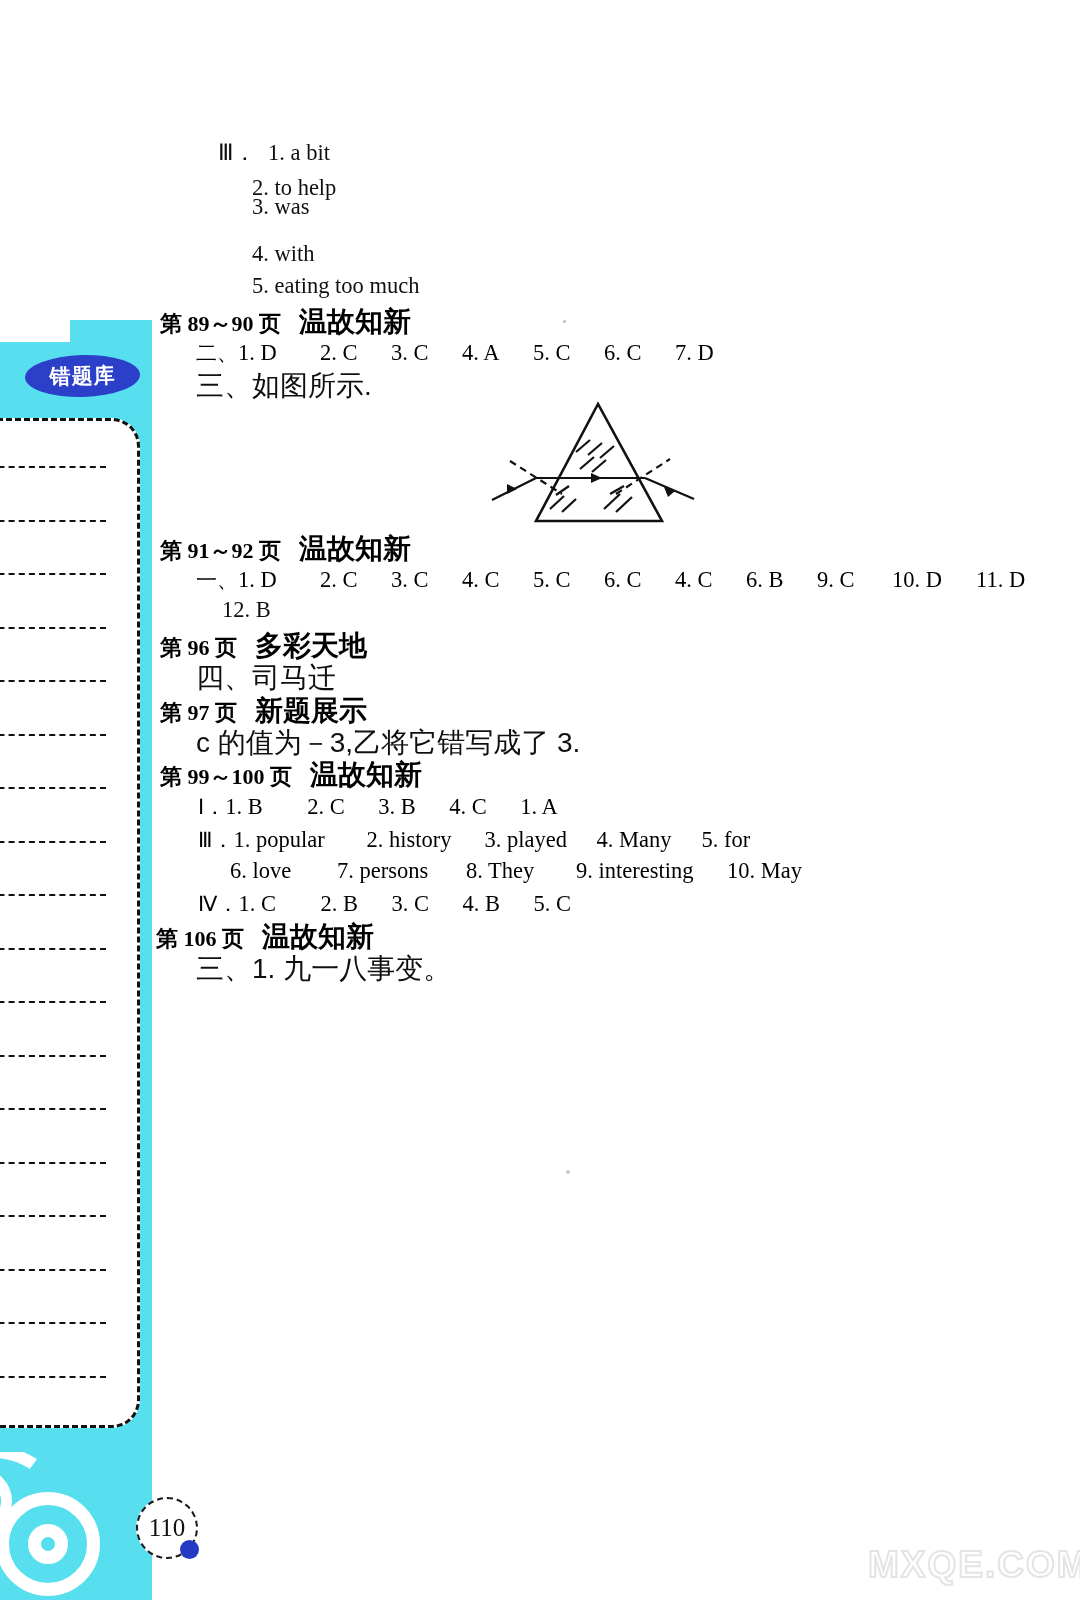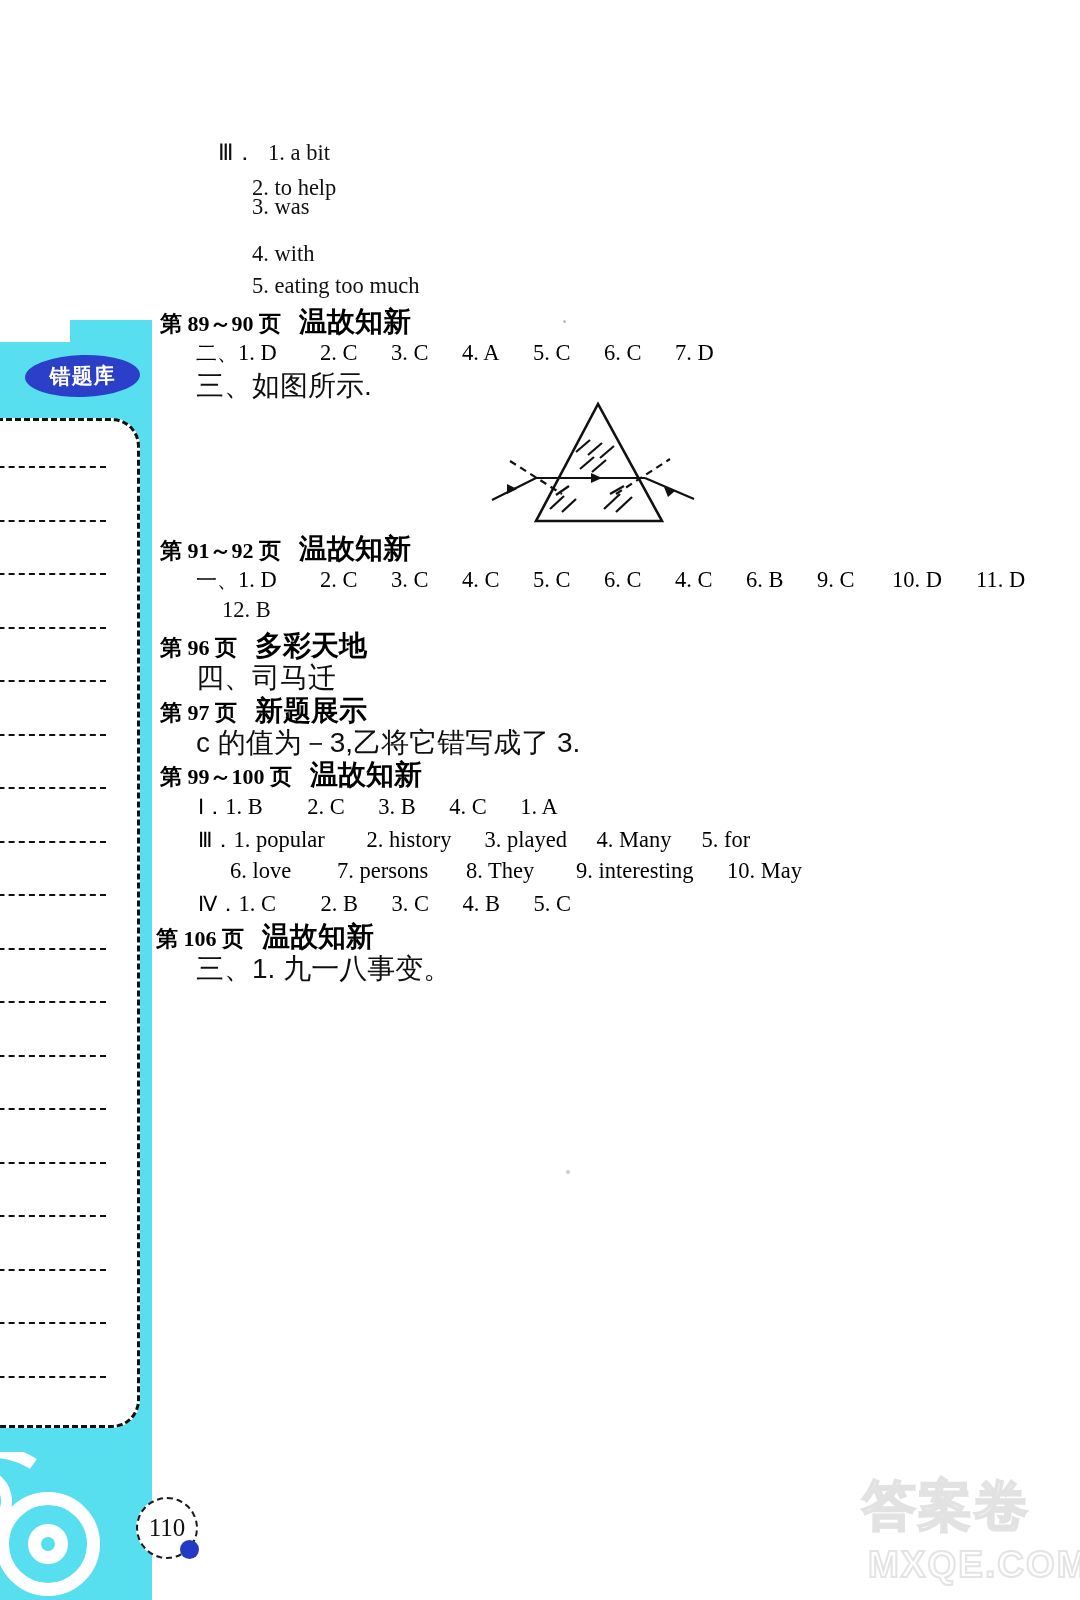--- a/index.html
+++ b/index.html
@@ -339,17 +339,16 @@
     <div class="hdr" style="left:156px; top:923px;">
       <span class="num">第 106 页</span><span class="cn ttl">温故知新</span>
     </div>
     <div class="ln" style="left:196px; top:955px;">
       <span class="cn">三、1. 九一八事变。</span>
     </div>
 
   </div>
 
   <div class="watermark">
-    <div class="wm-cn">答案卷</div>
     <div class="wm-en">MXQE.COM</div>
   </div>
 
 </div>
 
 </body></html>

